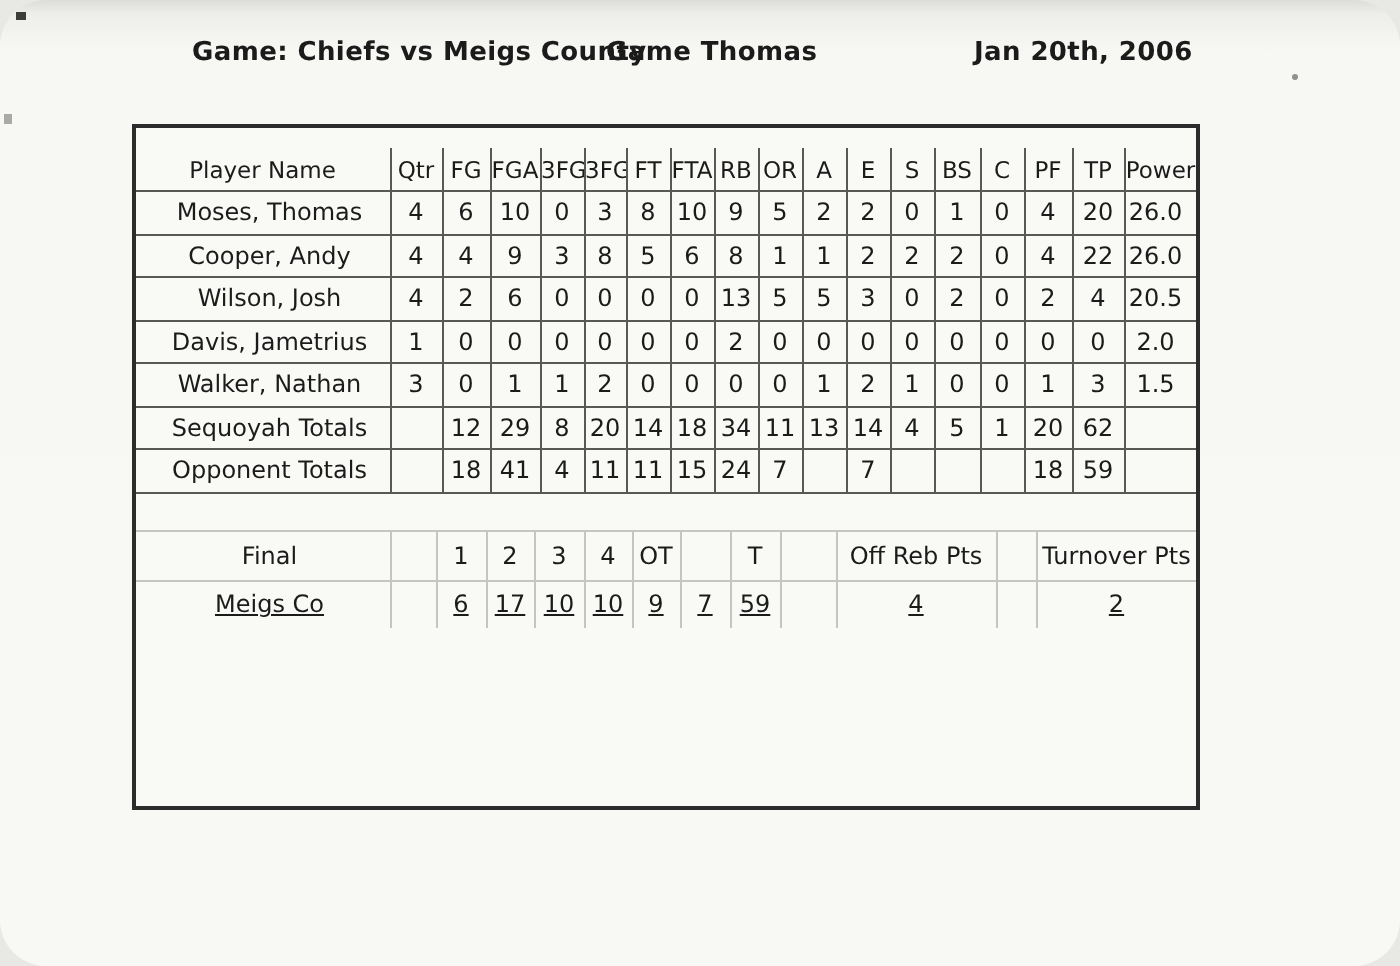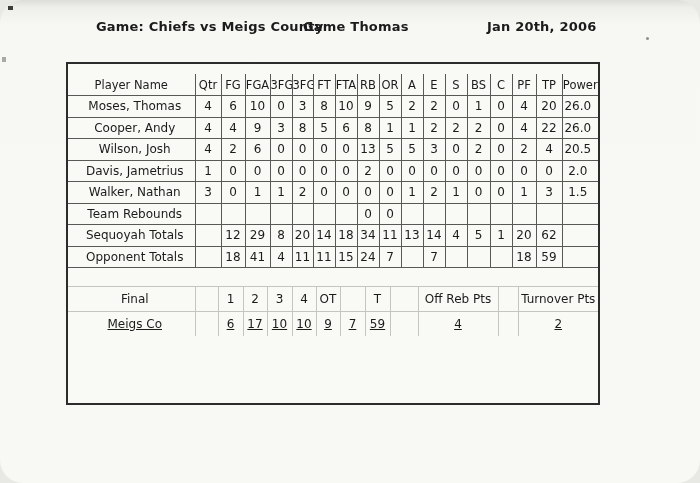--- a/index.html
+++ b/index.html
@@ -192,40 +192,20 @@
             <td>1</td>
             <td>2</td>
             <td>1</td>
             <td>0</td>
             <td>0</td>
             <td>1</td>
             <td>3</td>
             <td class="power">1.5</td>
           </tr>
           <tr>
-            <td class="name">Team Rebounds</td>
-            <td></td>
-            <td></td>
-            <td></td>
-            <td></td>
-            <td></td>
-            <td></td>
-            <td></td>
-            <td>0</td>
-            <td>0</td>
-            <td></td>
-            <td></td>
-            <td></td>
-            <td></td>
-            <td></td>
-            <td></td>
-            <td></td>
-            <td class="power"></td>
-          </tr>
-          <tr>
             <td class="name">Sequoyah Totals</td>
             <td></td>
             <td>12</td>
             <td>29</td>
             <td>8</td>
             <td>20</td>
             <td>14</td>
             <td>18</td>
             <td>34</td>
             <td>11</td>

